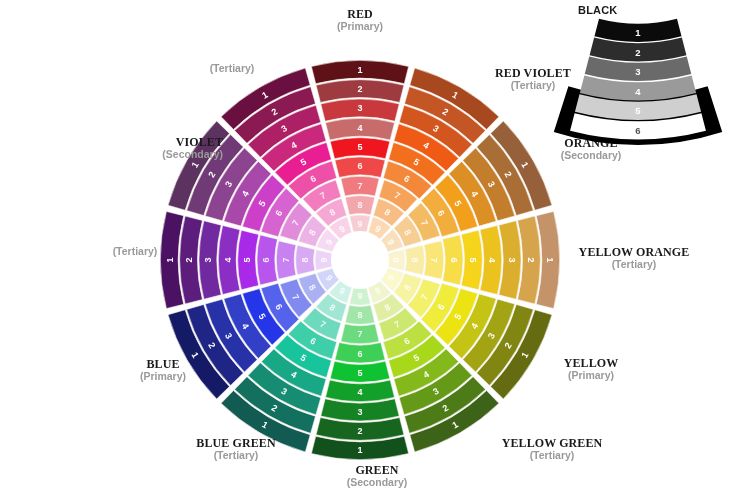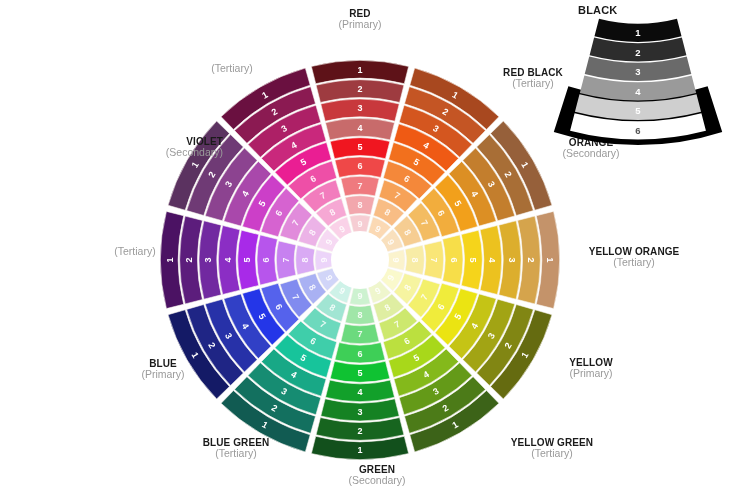--- a/index.html
+++ b/index.html
@@ -43,31 +43,31 @@
 
   
   .hue-label {
     position: absolute;
     text-align: center;
     line-height: 1.12;
     white-space: nowrap;
   }
   .hue-label .hl-name {
     display: block;
-    font-family: Liberation Sans, sans-serif;
-    font-size: 10px;
+    font-family: Liberation Serif, serif;
+    font-size: 12px;
     font-weight: bold;
     letter-spacing: 0.1px;
     color: #1a1a1a;
   }
   .hue-label .hl-kind {
     display: block;
     font-family: "Liberation Sans", sans-serif;
     font-size: 10.5px;
-    font-weight: normal;
+    font-weight: bold;
     color: #9a9a9a;
   }
 
   
   #value-key {
     position: absolute;
     left: 578px;
     top: 4px;
     width: 120px;
     height: 140px;
@@ -456,21 +456,21 @@
       </g>
       <circle cx="360" cy="260" r="29" fill="#ffffff"></circle>
     </svg>
 
   <div id="hue-labels">
       <div class="hue-label" style="left: 330px; top: 8px; width: 60px;">
         <span class="hl-name">RED</span>
         <span class="hl-kind">(Primary)</span>
       </div>
       <div class="hue-label" style="left: 478px; top: 67px; width: 110px;">
-        <span class="hl-name">RED BLACK</span>
+        <span class="hl-name">RED VIOLET</span>
         <span class="hl-kind">(Tertiary)</span>
       </div>
       <div class="hue-label" style="left: 536px; top: 137px; width: 110px;">
         <span class="hl-name">ORANGE</span>
         <span class="hl-kind">(Secondary)</span>
       </div>
       <div class="hue-label" style="left: 564px; top: 246px; width: 140px;">
         <span class="hl-name">YELLOW ORANGE</span>
         <span class="hl-kind">(Tertiary)</span>
       </div>

